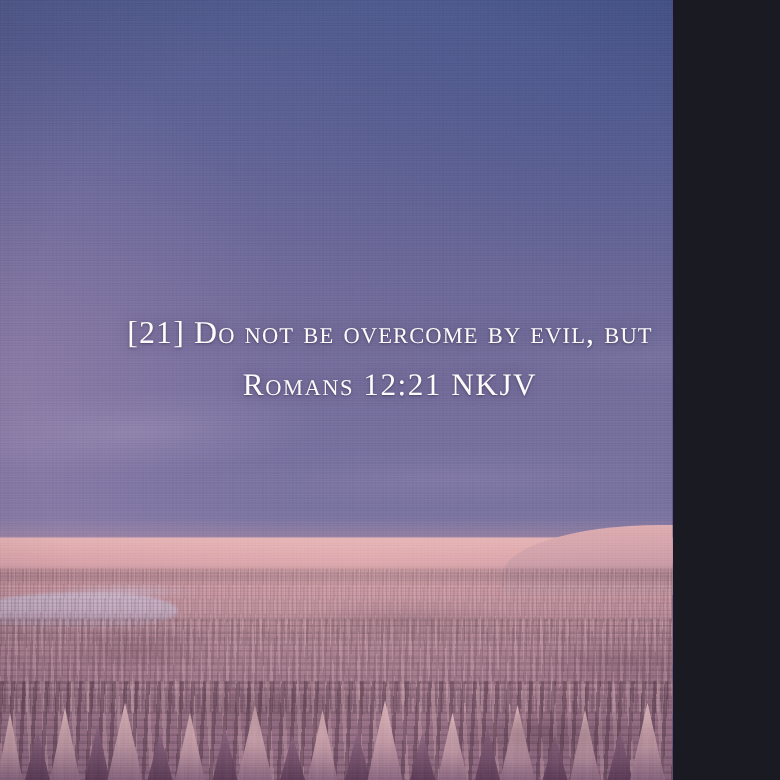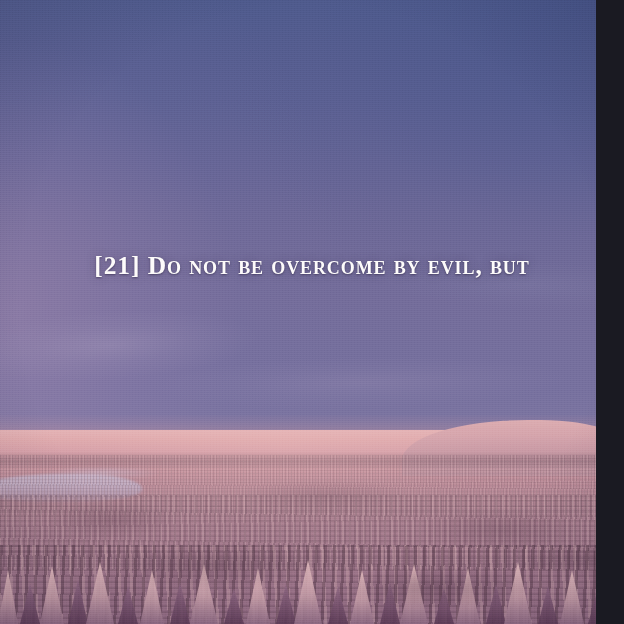--- a/index.html
+++ b/index.html
@@ -7,25 +7,24 @@
     margin: 0;
     padding: 0;
     background: #1a1a22;
   }
   body {
     font-family: "Liberation Serif", "DejaVu Serif", serif;
   }
 
   #scene {
     position: relative;
-    width: 596px;
+    width: 538px;
     height: 624px;
     overflow: hidden;
     background: #8b5cf6;
-    font-weight: bold;
   }
 
   
   .sky {
     position: absolute;
     left: 0; top: 0;
     width: 624px;
     height: 442px;
     background:
       linear-gradient(to bottom,
@@ -385,15 +384,16 @@
     </g>
   </svg>
 
   <div class="mottle"></div>
   <div class="land-wash"></div>
   <div class="vignette"></div>
   <div class="grain"></div>
 
   <div class="verse-block">
     <span class="verse-line verse-line-1">[21] Do not be overcome by evil, but</span>
+    <span class="ref-line">Romans 12:21 NKJV</span>
   </div>
 
 </div>
 
 </body></html>

